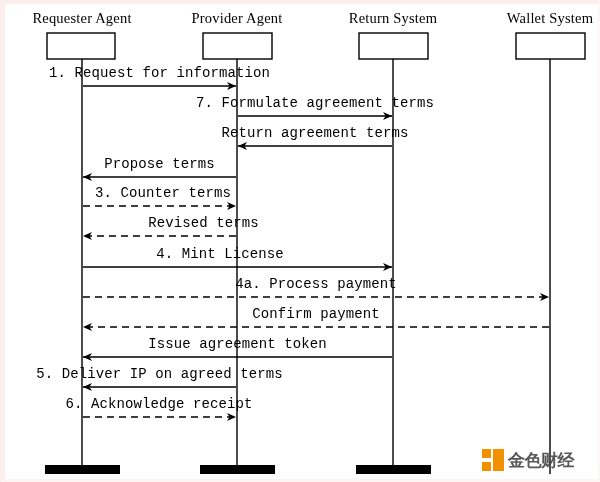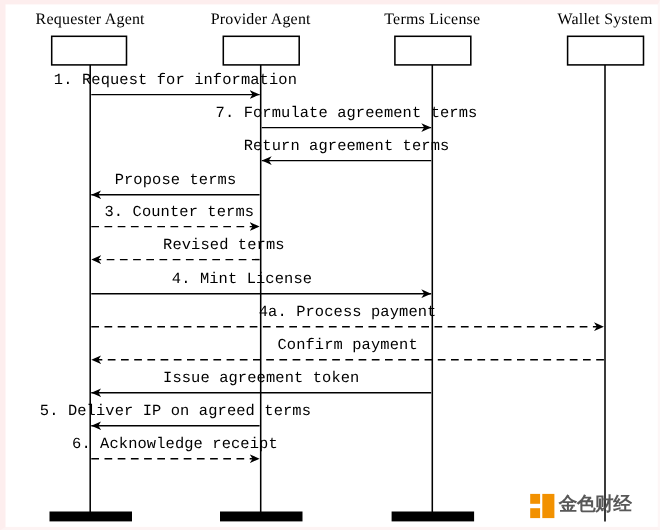--- a/index.html
+++ b/index.html
@@ -78,21 +78,21 @@
     width: 11px; height: 22px;
     background: #f29100;
   }
   #wm-mark .sq-c {
     position: absolute;
     left: 0; top: 13px;
     width: 9px; height: 9px;
     background: #f29100;
   }
   #wm-text {
-    font-family: Liberation Mono, monospace;
+    font-family: Liberation Sans, sans-serif;
     font-size: 17px;
     font-weight: bold;
     color: #4a4a4a;
     letter-spacing: -0.5px;
     line-height: 1;
     opacity: 0.92;
     white-space: nowrap;
   }
 </style>
 </head>
@@ -139,21 +139,21 @@
         <line x1="544" x2="78" y1="323" y2="323" stroke="#000000" stroke-width="1.3" stroke-dasharray="7,5" marker-end="url(#arrow-l)"></line>
         <line x1="387" x2="78" y1="353" y2="353" stroke="#000000" stroke-width="1.3" marker-end="url(#arrow-l)"></line>
         <line x1="231" x2="78" y1="383" y2="383" stroke="#000000" stroke-width="1.3" marker-end="url(#arrow-l)"></line>
         <line x1="78" x2="231" y1="413" y2="413" stroke="#000000" stroke-width="1.3" stroke-dasharray="7,5" marker-end="url(#arrow-r)"></line>
       </g>
   </svg>
 
   <div id="labels-layer">
       <div class="lifeline-label" style="left: 77px; top: 6px;">Requester Agent</div>
       <div class="lifeline-label" style="left: 232px; top: 6px;">Provider Agent</div>
-      <div class="lifeline-label" style="left: 388px; top: 6px;">Terms License</div>
+      <div class="lifeline-label" style="left: 388px; top: 6px;">Return System</div>
       <div class="lifeline-label" style="left: 545px; top: 6px;">Wallet System</div>
       <div class="msg-label" style="left: 154.5px; top: 61px;">1.  Request for information</div>
       <div class="msg-label" style="left: 310px; top: 91px;">7.  Formulate agreement terms</div>
       <div class="msg-label" style="left: 310px; top: 121px;">Return agreement terms</div>
       <div class="msg-label" style="left: 154.5px; top: 152px;">Propose terms</div>
       <div class="msg-label" style="left: 158px; top: 181px;">3.  Counter terms</div>
       <div class="msg-label" style="left: 154.5px; top: 211px; margin-left: 44px;">Revised terms</div>
       <div class="msg-label" style="left: 215px; top: 242px;">4.  Mint License</div>
       <div class="msg-label" style="left: 311px; top: 272px;">4a.  Process payment</div>
       <div class="msg-label" style="left: 311px; top: 302px;">Confirm payment</div>

